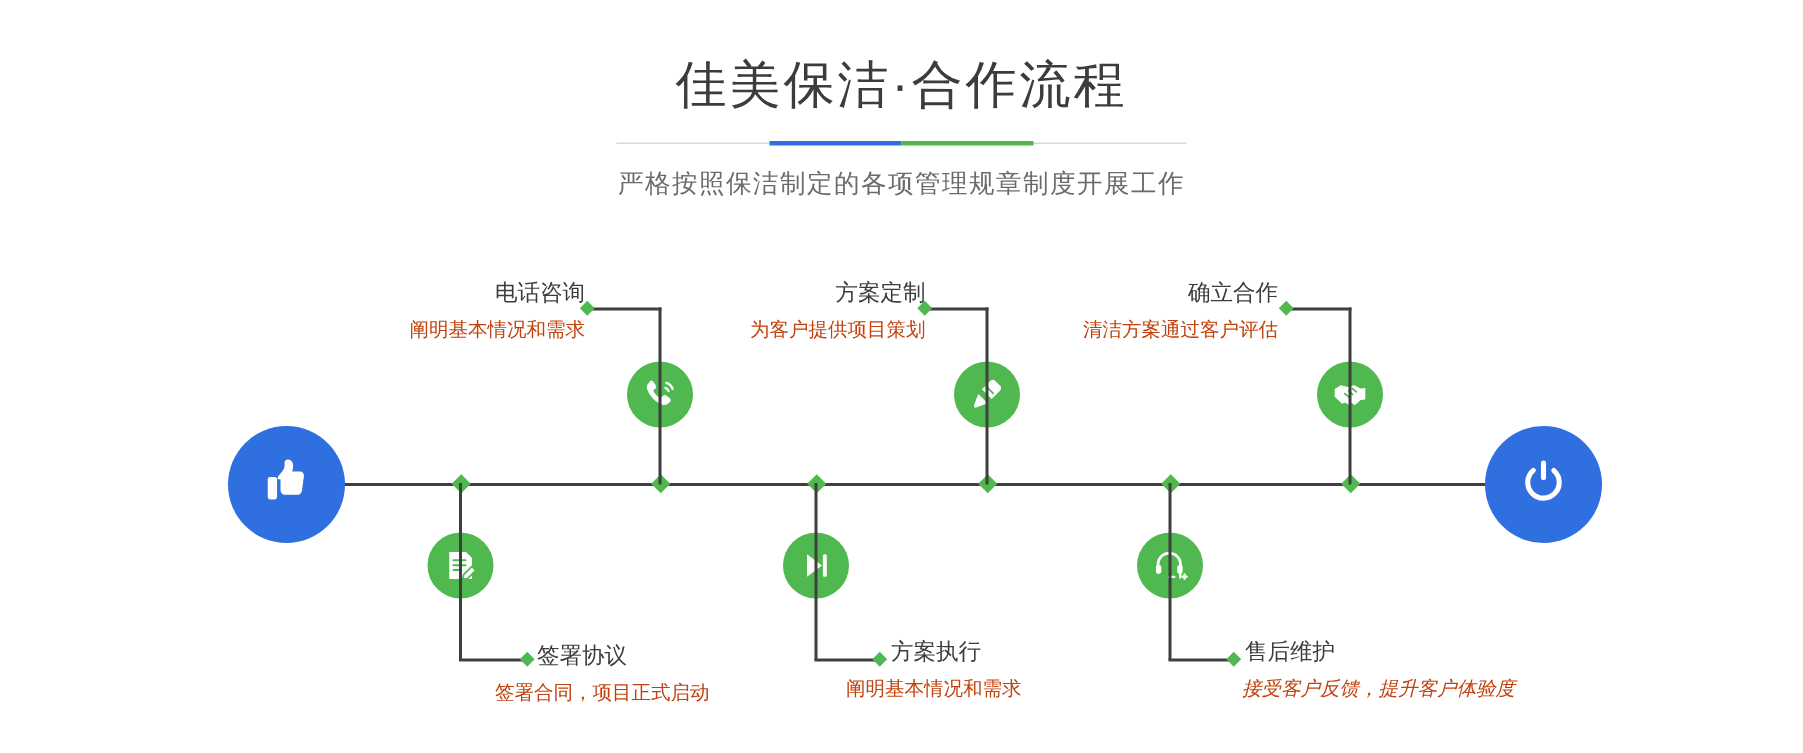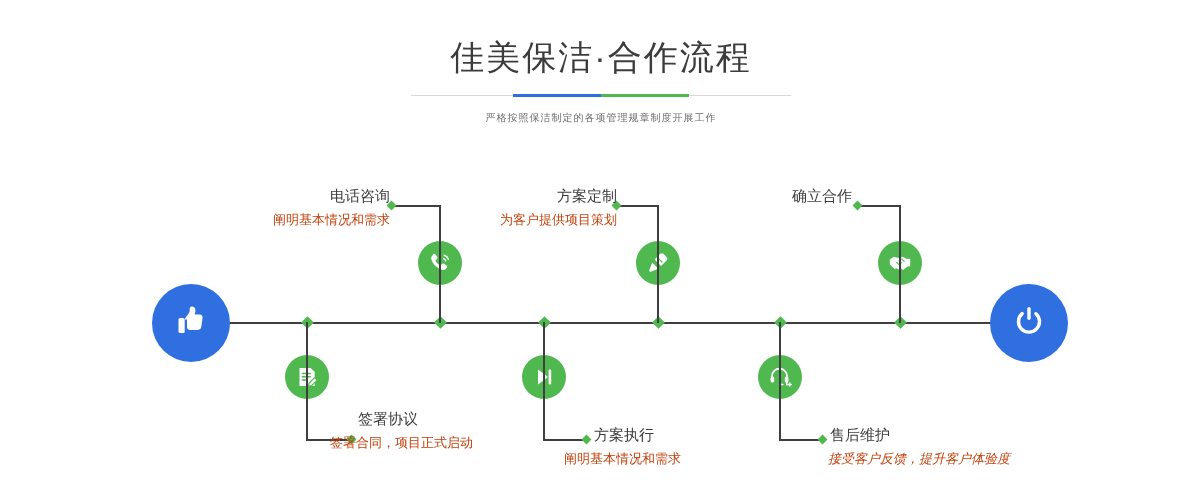--- a/index.html
+++ b/index.html
@@ -60,21 +60,21 @@
   .rule-green {
     position: absolute;
     left: 190px;
     top: 0;
     width: 88px;
     height: 3px;
     background: #4fb84f;
   }
   .subtitle {
     margin-top: 14px;
-    font-size: 10px;
+    font-size: 17px;
     color: #6b6b6b;
     letter-spacing: 1px;
   }
 
   
   .axis {
     position: absolute;
     left: 170px;
     top: 322px;
     width: 862px;
@@ -213,21 +213,21 @@
       <svg width="26" height="26" viewBox="0 0 26 26" fill="none">
         <path d="M5.5 4h11.2l4 4v14H5.5z" fill="#ffffff"></path>
         <path d="M8.3 9.5h8M8.3 12.8h8M8.3 16h5" stroke="#4fb84f" stroke-width="1.4" stroke-linecap="round"></path>
         <path d="M20.6 13.6l2.6 2.6-5.5 5.5-3.2.6.6-3.2z" fill="#ffffff" stroke="#4fb84f" stroke-width="1.2" stroke-linejoin="round"></path>
       </svg>
     </span>
   </div>
   <div class="connector" style="left:306px; top:322px; width:2px; height:118px;"></div>
   <div class="connector" style="left:306px; top:439px; width:44px; height:2px;"></div>
   <div class="tick" style="left:348px; top:436px;"></div>
-  <div class="label below" style="left:358px; top:409px;">
+  <div class="label below" style="left:358px; top:428px;">
     <div class="lt">签署协议</div>
     <div class="ld" style="margin-left:-28px;">签署合同，项目正式启动</div>
   </div>
 
   <div class="badge" style="left:636px; top:241px;">
     <span>
       <svg width="26" height="26" viewBox="0 0 26 26" fill="none">
         <path d="M4.3 20.2l2.9-7.6 6.2 6.2-7.6 2.9a1.2 1.2 0 0 1-1.5-1.5z" fill="#ffffff"></path>
         <path d="M9.6 9.5l6.5 6.5 5.4-5.4a2.6 2.6 0 0 0 0-3.7l-2.8-2.8a2.6 2.6 0 0 0-3.7 0z" fill="#ffffff"></path>
         <path d="M12.3 7.4l2.1 2.1M15 10.1l2.1 2.1" stroke="#4fb84f" stroke-width="1.2" stroke-linecap="round"></path>
@@ -264,20 +264,21 @@
         <path d="M2.8 9.4l4-2.6 4.6 1.2 4.3-1.2 4.3 2.2 3.2-.3v7.6l-3.1.4-3.9 3.4-2.1-1.6-2.2 1.3-2-1.5-2.2.8-4.9-4.6z" fill="#ffffff"></path>
         <path d="M9.5 12.4l2.6 2.2M12 10.6l2.7 2.3M14.5 9l2.7 2.3" stroke="#4fb84f" stroke-width="1.1" stroke-linecap="round"></path>
       </svg>
     </span>
   </div>
   <div class="connector" style="left:899px; top:205px; width:2px; height:118px;"></div>
   <div class="connector" style="left:858px; top:205px; width:43px; height:2px;"></div>
   <div class="tick" style="left:854px; top:202px;"></div>
   <div class="label above" style="left:700px; top:186px; width:152px; text-align:right;">
     <div class="lt">确立合作</div>
+    <div class="ld">清洁方案通过客户评估</div>
   </div>
 
   <div class="badge" style="left:758px; top:355px;">
     <span>
       <svg width="26" height="26" viewBox="0 0 26 26" fill="none">
         <path d="M5 14v-1.8a7.5 7.5 0 0 1 15 0V14" stroke="#ffffff" stroke-width="1.8" fill="none" stroke-linecap="round"></path>
         <rect x="3.6" y="12.6" width="3.6" height="6" rx="1.6" fill="#ffffff"></rect>
         <rect x="17.8" y="12.6" width="3.6" height="6" rx="1.6" fill="#ffffff"></rect>
         <path d="M12.5 20.6h3.4" stroke="#ffffff" stroke-width="1.5" stroke-linecap="round"></path>
         <path d="M19.8 18.4v2.6" stroke="#ffffff" stroke-width="1.5" stroke-linecap="round"></path>

